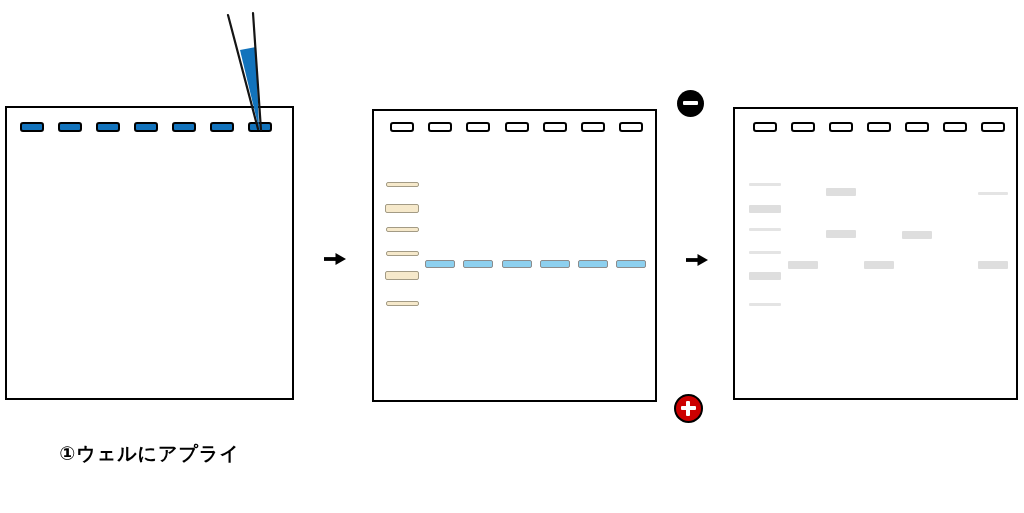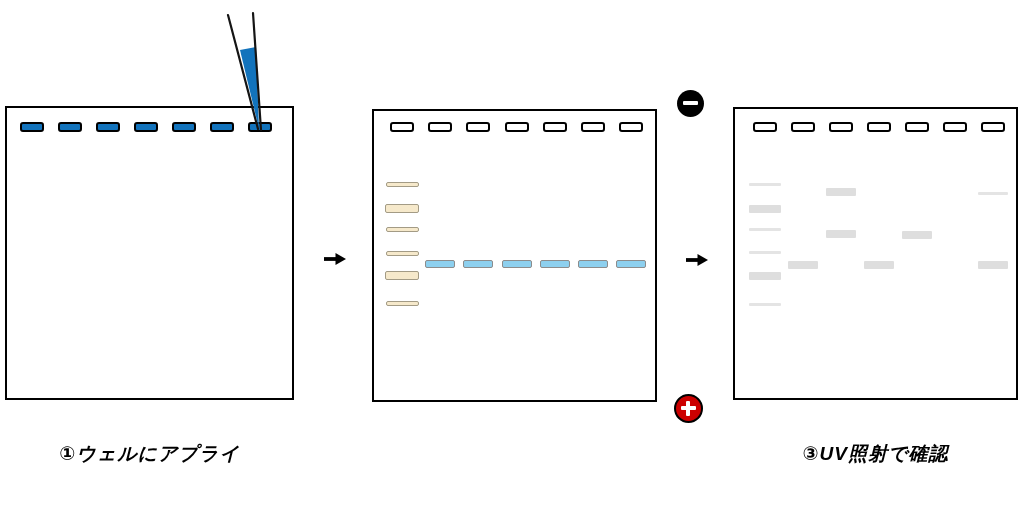--- a/index.html
+++ b/index.html
@@ -1,19 +1,19 @@
 <!DOCTYPE html>
 <html style="--panel-border: #000000; --well-border: #000000; --well-fill-empty: #FFFFFF; --well-fill-loaded: #1273BC; --pipette-liquid: #1273BC; --pipette-outline: #151515; --ladder-fill: #F6E9CB; --ladder-border: #A39B85; --sample-fill: #8DD0EF; --sample-border: #8C8C8C; --uv-band: #DEDEDE; --uv-band-faint: #E4E4E4; --arrow: #000000; --electrode-negative-fill: #000000; --electrode-positive-fill: #CC0000; --electrode-symbol: #FFFFFF;"><head>
 <meta charset="utf-8">
 <style>
   * { box-sizing: border-box; }
   html, body { margin: 0; padding: 0; background: #fff; }
   body { font-family: "Liberation Sans", "DejaVu Sans", sans-serif; }
 
-  #canvas { position: relative; width: 1024px; height: 487px; background: var(--background, #ffffff); overflow: hidden; font-style: italic; }
+  #canvas { position: relative; width: 1024px; height: 487px; background: var(--background, #ffffff); overflow: hidden; }
 
   .panel { position: absolute; background: #ffffff; border: 2px solid var(--panel-border, #000); }
 
   .well { position: absolute; border: 2px solid var(--well-border, #000); border-radius: 3px; background: var(--well-fill-empty, #fff); }
   .well.loaded { background: var(--well-fill-loaded, #1273BC); }
 
   .band { position: absolute; }
   .band.ladder  { background: var(--ladder-fill, #F6E9CB); border: 1px solid var(--ladder-border, #A39B85); border-radius: 2px; }
   .band.sample  { background: var(--sample-fill, #8DD0EF); border: 1px solid var(--sample-border, #8C8C8C); border-radius: 2px; }
   .band.uv      { background: var(--uv-band, #DEDEDE); border-radius: 1px; }
@@ -91,21 +91,20 @@
       <div class="band uv" style="left: 53px; top: 152px; width: 30px; height: 8px;"></div>
       <div class="band uv" style="left: 91px; top: 79px; width: 30px; height: 8px;"></div>
       <div class="band uv" style="left: 91px; top: 121px; width: 30px; height: 8px;"></div>
       <div class="band uv" style="left: 129px; top: 152px; width: 30px; height: 8px;"></div>
       <div class="band uv" style="left: 167px; top: 122px; width: 30px; height: 8px;"></div>
       <div class="band uv-faint" style="left: 243px; top: 82.5px; width: 30px; height: 3px;"></div>
       <div class="band uv" style="left: 243px; top: 152px; width: 30px; height: 8px;"></div>
     </div>
 
   <div class="caption" style="left: 5px; width: 289px;">①ウェルにアプライ</div>
-  <div class="caption" style="left: 733px; width: 285px;">③UV照射で確認</div>
 
   <div class="electrode negative" style="left: 676.5px; top: 89.5px;">
     <div class="bar-h"></div>
   </div>
   <div class="electrode positive" style="left: 673.5px; top: 393.5px;">
     <div class="bar-h"></div>
     <div class="bar-v"></div>
   </div>
 
   <div class="arrow" style="left: 323px; top: 252px;">

